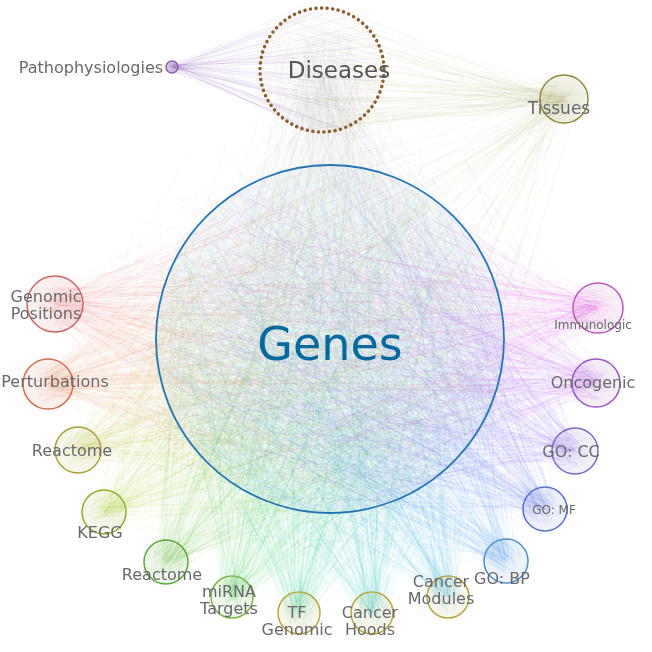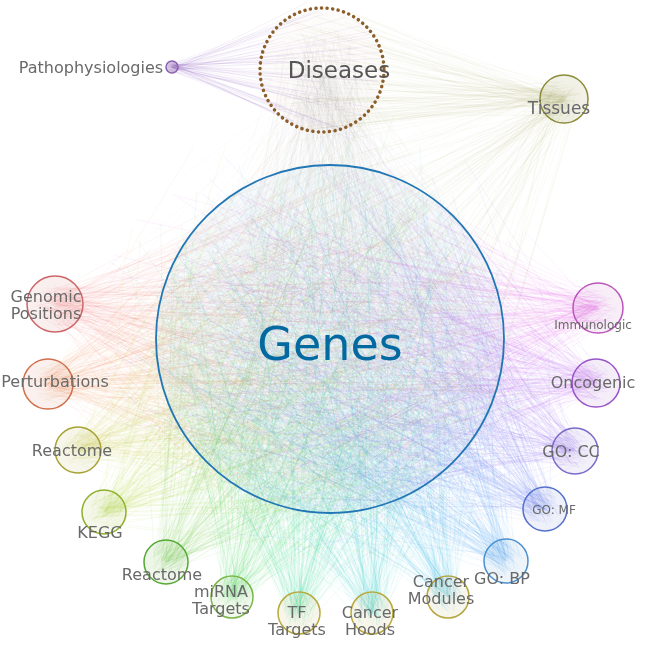--- a/index.html
+++ b/index.html
@@ -2501,24 +2501,24 @@
       <div class="node-label" style="left: 330px; top: 345px; font-size: 46px; color: #0369a1;">Genes</div>
       <div class="node-label" style="left: 339px; top: 70px; font-size: 23px; color: rgb(85, 85, 85);">Diseases</div>
       <div class="node-label" style="left: 91px; top: 68px; font-size: 16px;">Pathophysiologies</div>
       <div class="node-label" style="left: 559px; top: 108px; font-size: 17px;">Tissues</div>
       <div class="node-label" style="left: 55px; top: 382px; font-size: 16px;">Perturbations</div>
       <div class="node-label" style="left: 46px; top: 305px; font-size: 16px;">Genomic
 Positions</div>
       <div class="node-label" style="left: 72px; top: 451px; font-size: 16px;">Reactome</div>
       <div class="node-label" style="left: 100px; top: 513px; font-size: 16px; margin-top: 20px;">KEGG</div>
       <div class="node-label" style="left: 162px; top: 563px; font-size: 16px; margin-top: 12px;">Reactome</div>
-      <div class="node-label" style="left: 221px; top: 600px; font-size: 16px;">miRNA
+      <div class="node-label" style="left: 229px; top: 600px; font-size: 16px;">miRNA
 Targets</div>
       <div class="node-label" style="left: 297px; top: 621px; font-size: 16px;">TF
-Targets</div>
+Genomic</div>
       <div class="node-label" style="left: 370px; top: 621px; font-size: 16px;">Cancer
 Hoods</div>
       <div class="node-label" style="left: 441px; top: 590px; font-size: 16px;">Cancer
 Modules</div>
       <div class="node-label" style="left: 502px; top: 563px; font-size: 16px; margin-top: 16px;">GO: BP</div>
       <div class="node-label" style="left: 542px; top: 510px; font-size: 12px; margin-left: 12px;">GO: MF</div>
       <div class="node-label" style="left: 571px; top: 452px; font-size: 16px;">GO: CC</div>
       <div class="node-label" style="left: 593px; top: 383px; font-size: 16px;">Oncogenic</div>
       <div class="node-label" style="left: 593px; top: 309px; font-size: 12px; margin-top: 16px;">Immunologic</div>
     </div>

